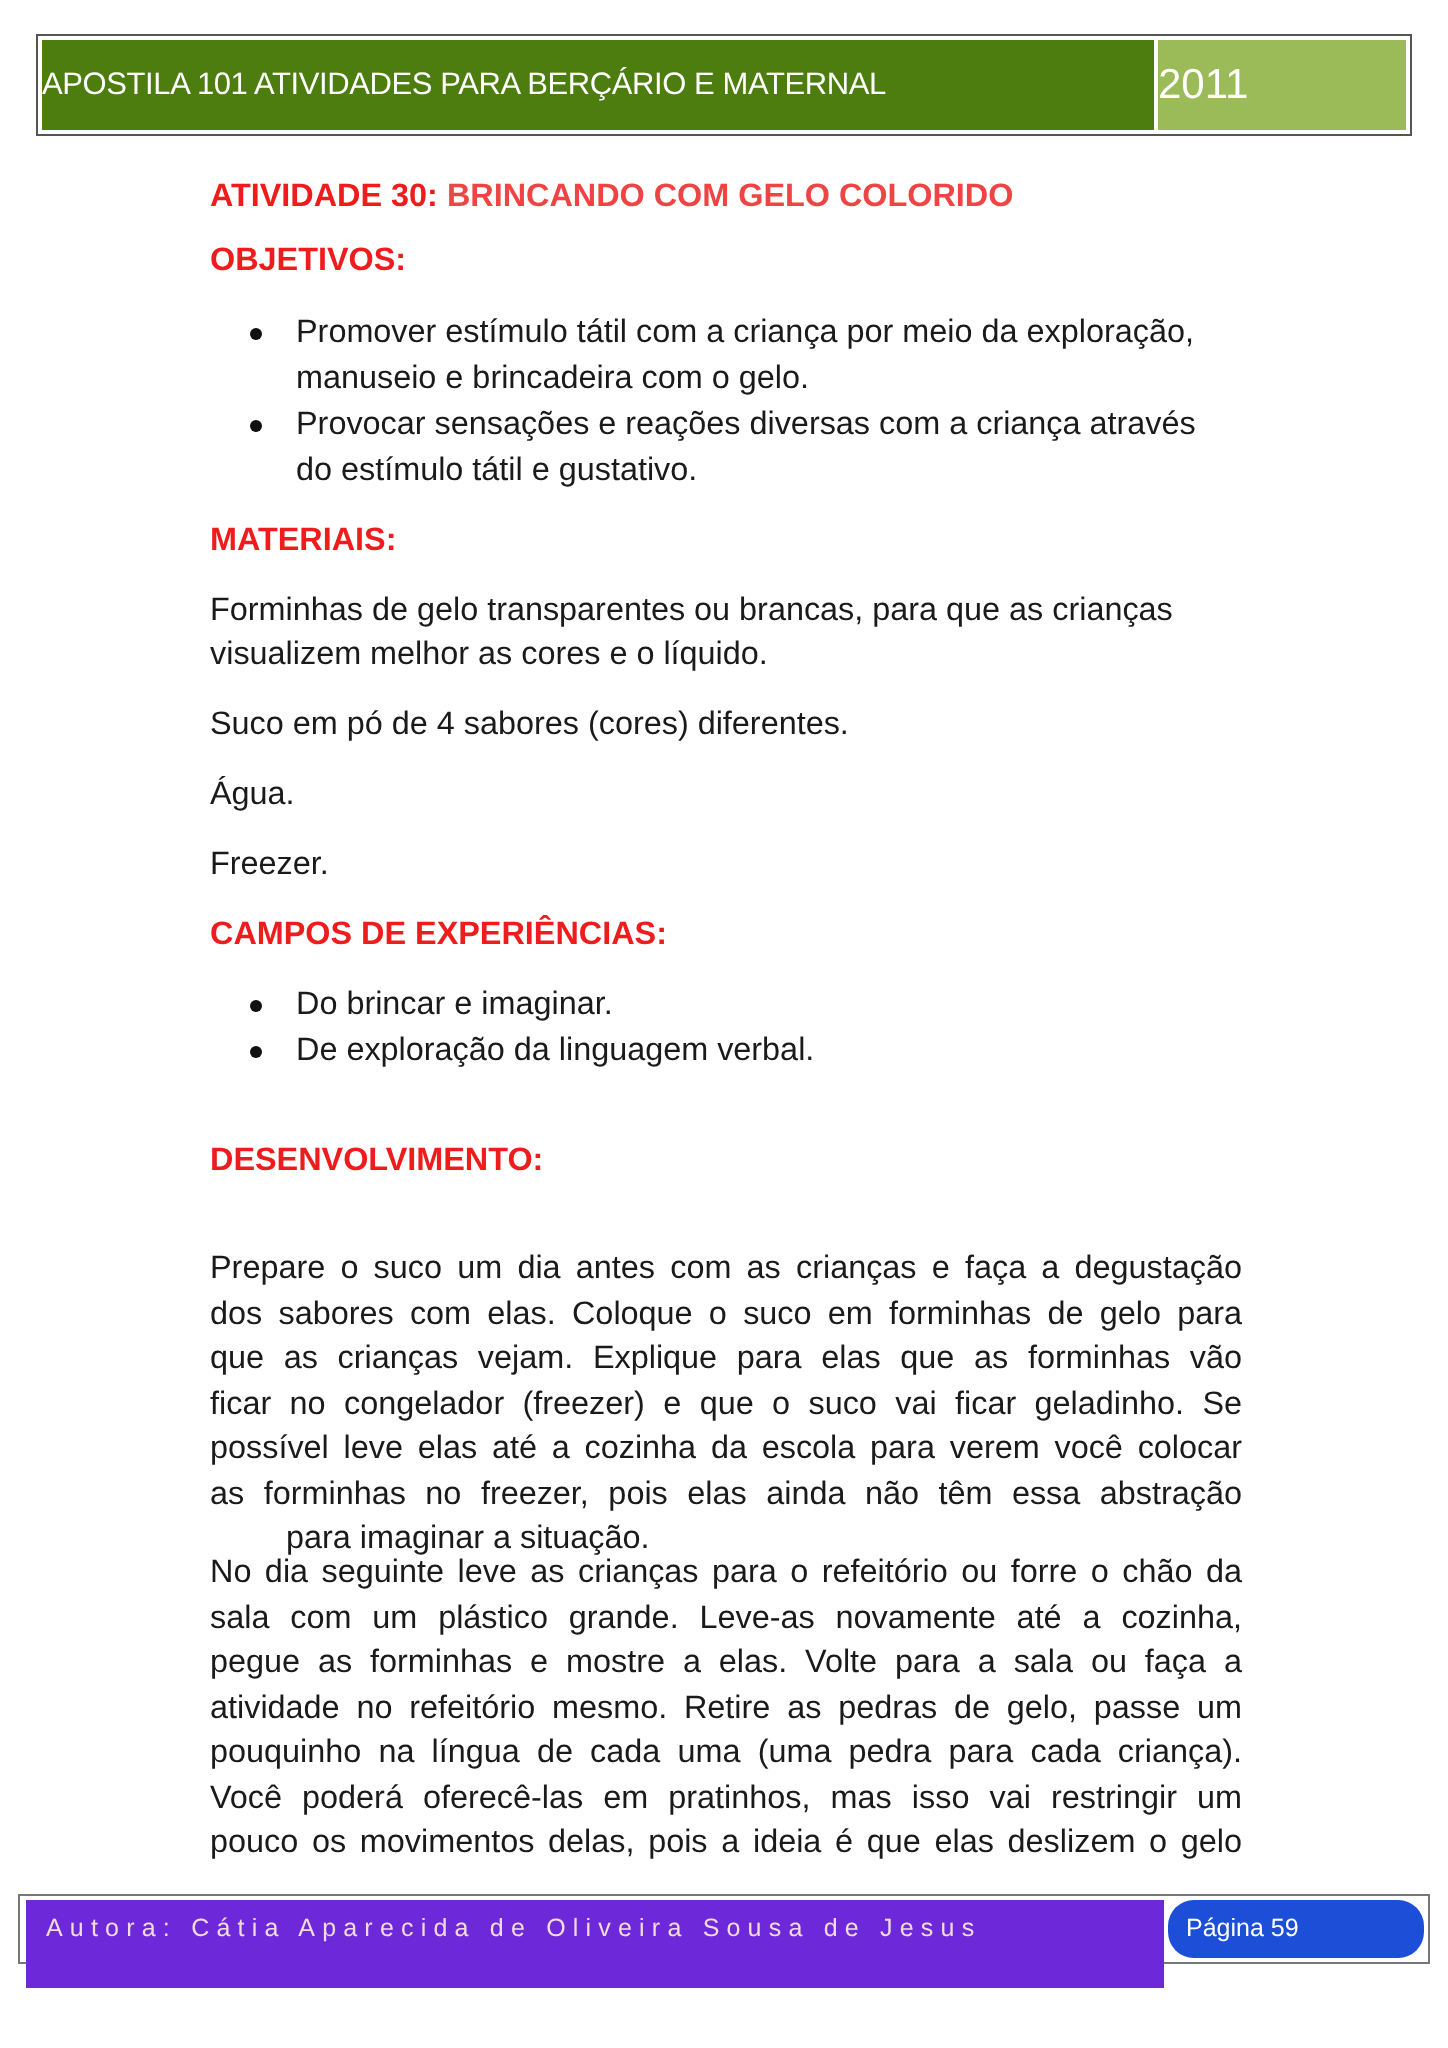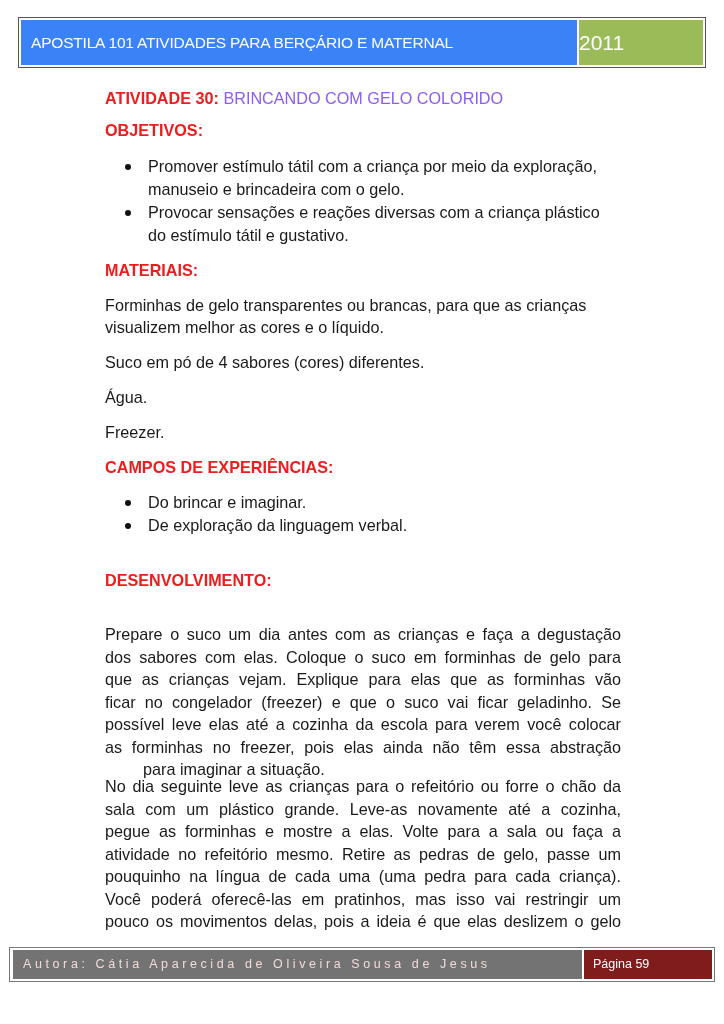--- a/index.html
+++ b/index.html
@@ -8,50 +8,50 @@
     background: #ffffff;
     font-family: "Liberation Sans", sans-serif;
     color: #1a1a1a;
   }
   .header-box {
     position: absolute; left: 18px; top: 17px; width: 688px; height: 51px;
     border: 1px solid #555; box-sizing: border-box; background: #fff;
   }
   .header-left {
     position: absolute; left: 2px; top: 2px; width: 556px; height: 45px;
-    background: #3b82f6; color: #fff; font-size: 15.5px;
-    line-height: 45px; padding-left: 10px; box-sizing: border-box;
+    background: #4d7c0f; color: #fff; font-size: 15.5px;
+    line-height: 45px; box-sizing: border-box;
     letter-spacing: -0.2px;
   }
   .header-right {
     position: absolute; left: 560px; top: 2px; width: 124px; height: 45px;
     background: #9bbb59; color: #fff; font-size: 21px;
     line-height: 45px; text-align: left; padding-right: 8px; box-sizing: border-box;
   }
   .footer-box {
     position: absolute; left: 9px; top: 947px; width: 706px; height: 35px;
     border: 1px solid #777; box-sizing: border-box; background: #fff;
   }
   .footer-left {
-    position: absolute; left: 3px; top: 2px; width: 569px; height: 29px;
-    background: #737373; color: #f2dcdb; font-size: 12.5px;
+    position: absolute; left: 3px; top: 2px; width: 569px; height: 44px;
+    background: #6d28d9; color: #f2dcdb; font-size: 12.5px;
     line-height: 29px; padding-left: 10px; box-sizing: border-box;
     letter-spacing: 3.6px;
   }
   .footer-right {
     position: absolute; left: 574px; top: 2px; width: 128px; height: 29px;
-    background: #7f1d1d; color: #fff; font-size: 12.5px;
-    line-height: 29px; padding-left: 9px; box-sizing: border-box;
+    background: #1d4ed8; color: #fff; font-size: 12.5px;
+    line-height: 29px; padding-left: 9px; box-sizing: border-box; border-radius: 13px;
   }
   .line {
     position: absolute; left: 105px; width: 516px;
     font-size: 16.2px; line-height: 22.5px; white-space: nowrap;
   }
   .heading { font-weight: bold; color: #ee1c1c; }
-  .title-black { color: #8b5cf6; font-weight: normal; text-align: right; }
+  .title-black { color: #ef4444; font-weight: bold; text-align: right; }
   .bullet-item { position: absolute; left: 105px; width: 516px; font-size: 16.2px; line-height: 22.8px; }
   .bullet-dot {
     position: absolute; left: 20px; top: 9px; width: 6px; height: 6px;
     border-radius: 50%; background: #111;
   }
   .bullet-text { position: absolute; left: 43px; width: 476px; }
   .para {
     position: absolute; left: 105px; width: 516px;
     font-size: 16.2px; line-height: 22.5px; text-align: justify;
   }
@@ -76,21 +76,21 @@
 <div class="bullet-item" style="top:155px;">
   <span class="bullet-dot"></span>
   <div class="bullet-text">
     <div>Promover estímulo tátil com a criança por meio da exploração,</div>
     <div>manuseio e brincadeira com o gelo.</div>
   </div>
 </div>
 <div class="bullet-item" style="top:201px;">
   <span class="bullet-dot"></span>
   <div class="bullet-text">
-    <div>Provocar sensações e reações diversas com a criança plástico</div>
+    <div>Provocar sensações e reações diversas com a criança através</div>
     <div>do estímulo tátil e gustativo.</div>
   </div>
 </div>
 
 <div class="line heading" style="top:259px;">MATERIAIS:</div>
 <div class="line" style="top:294px;">Forminhas de gelo transparentes ou brancas, para que as crianças</div>
 <div class="line" style="top:316px;">visualizem melhor as cores e o líquido.</div>
 <div class="line" style="top:351px;">Suco em pó de 4 sabores (cores) diferentes.</div>
 <div class="line" style="top:386px;">Água.</div>
 <div class="line" style="top:421px;">Freezer.</div>

